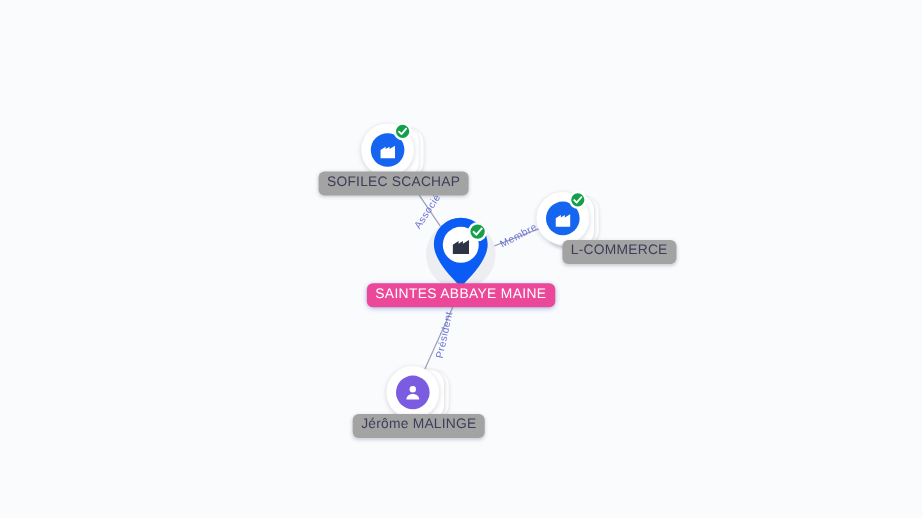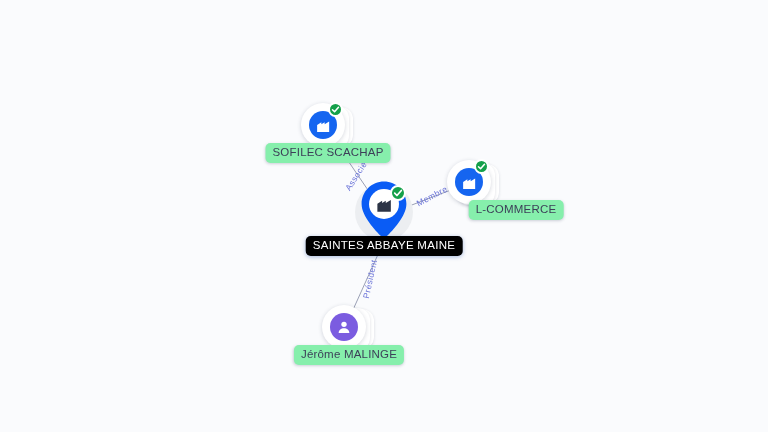--- a/index.html
+++ b/index.html
@@ -75,32 +75,32 @@
     display: flex;
     align-items: center;
     justify-content: center;
     box-sizing: border-box;
   }
 
   
   .chip {
     position: absolute;
     transform: translate(-50%, 0);
-    background: #86efac;
+    background: #a3a3a3;
     border-radius: 5px;
     box-shadow: 0 1px 3px rgba(40,50,80,0.22);
     color: #3c3f58;
     font-size: 11.5px;
     letter-spacing: 0.2px;
     padding: 3px 7px 4px 7px;
     white-space: nowrap;
     line-height: 13px;
   }
   .chip.primary {
-    background: #000000;
+    background: #ec4899;
     color: #ffffff;
     box-shadow: 0 1px 4px rgba(10,60,160,0.35);
     font-size: 11.5px;
     letter-spacing: 0.3px;
   }
   .chip.person {
     color: #3c3f58;
   }
 
   

